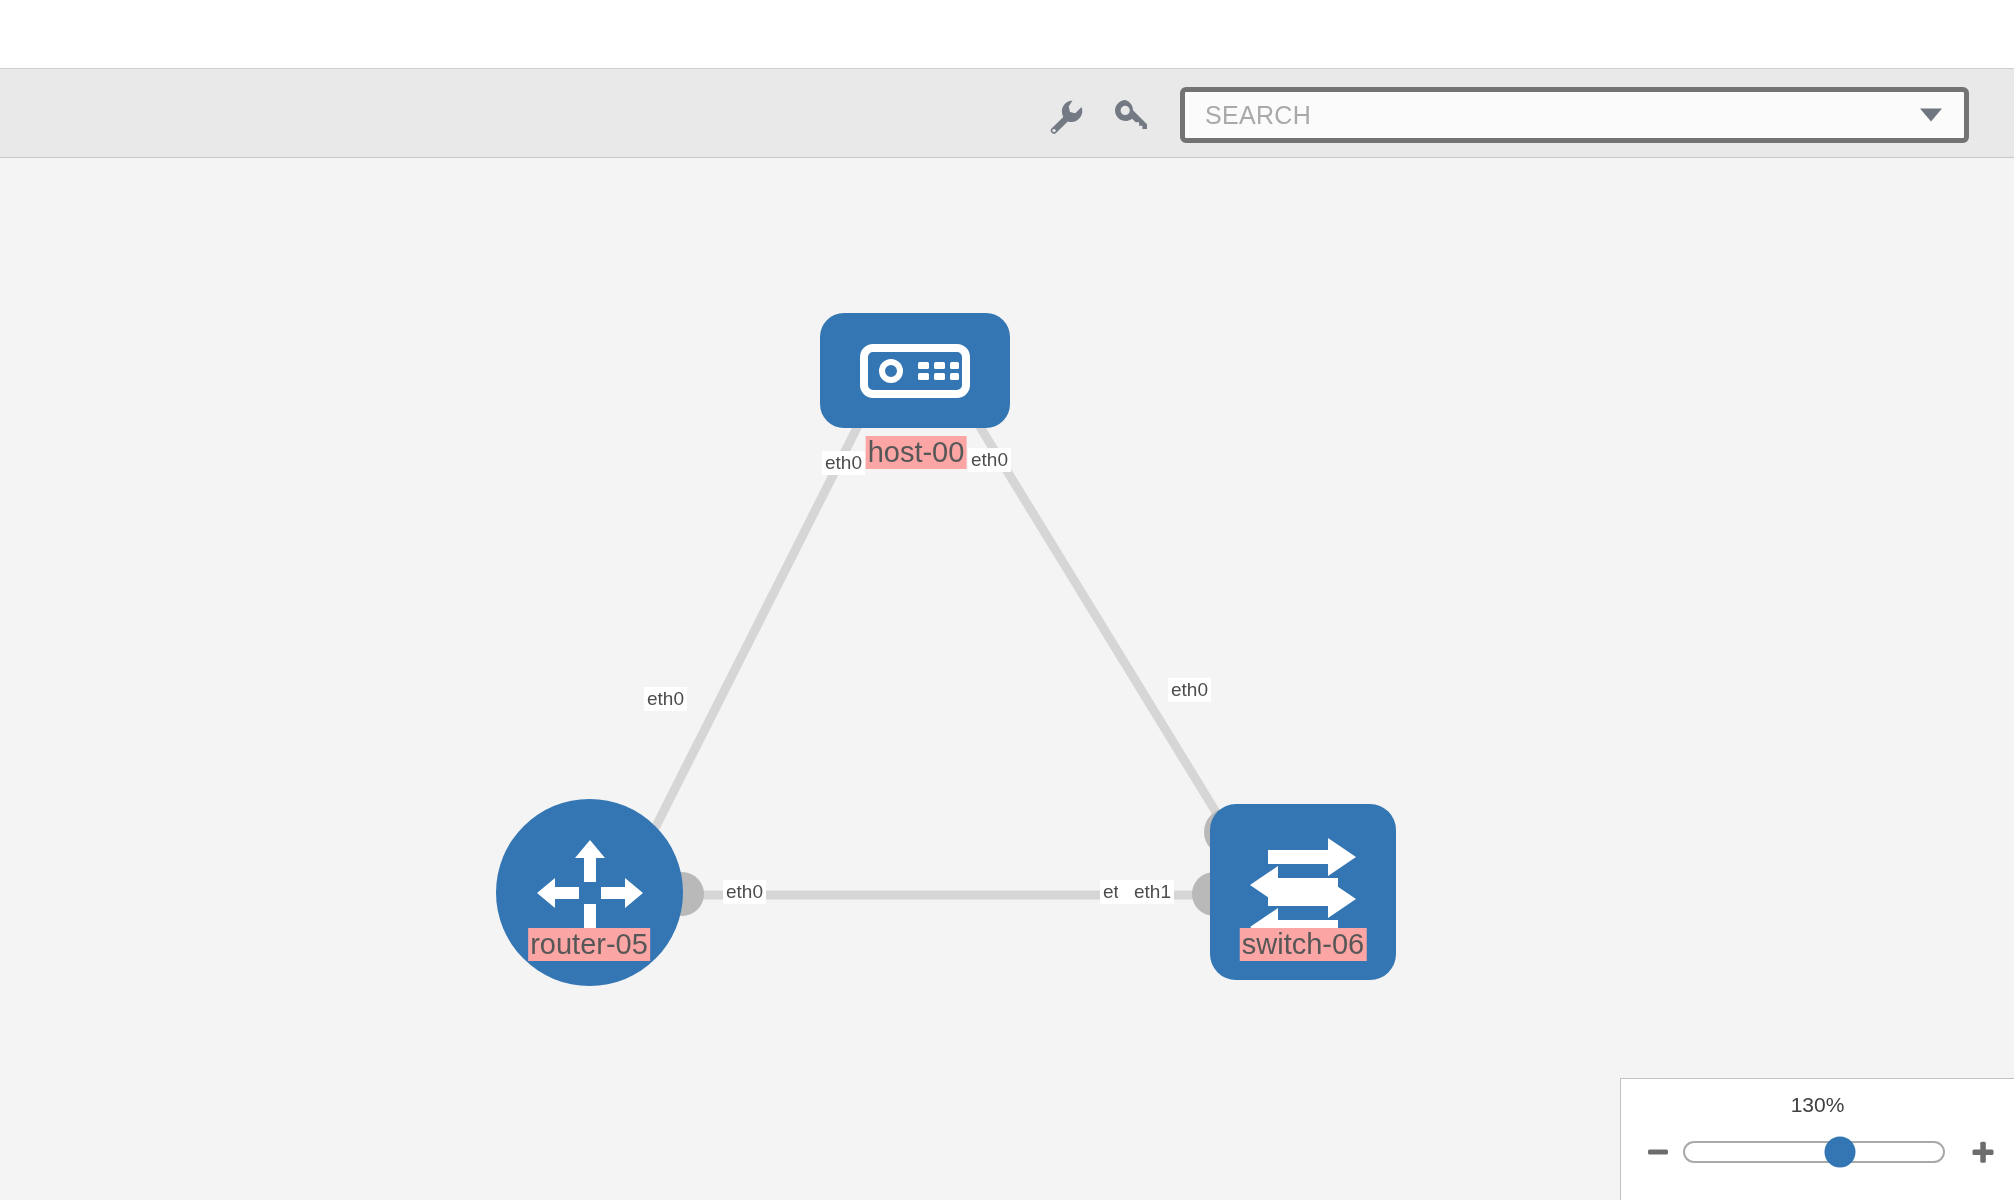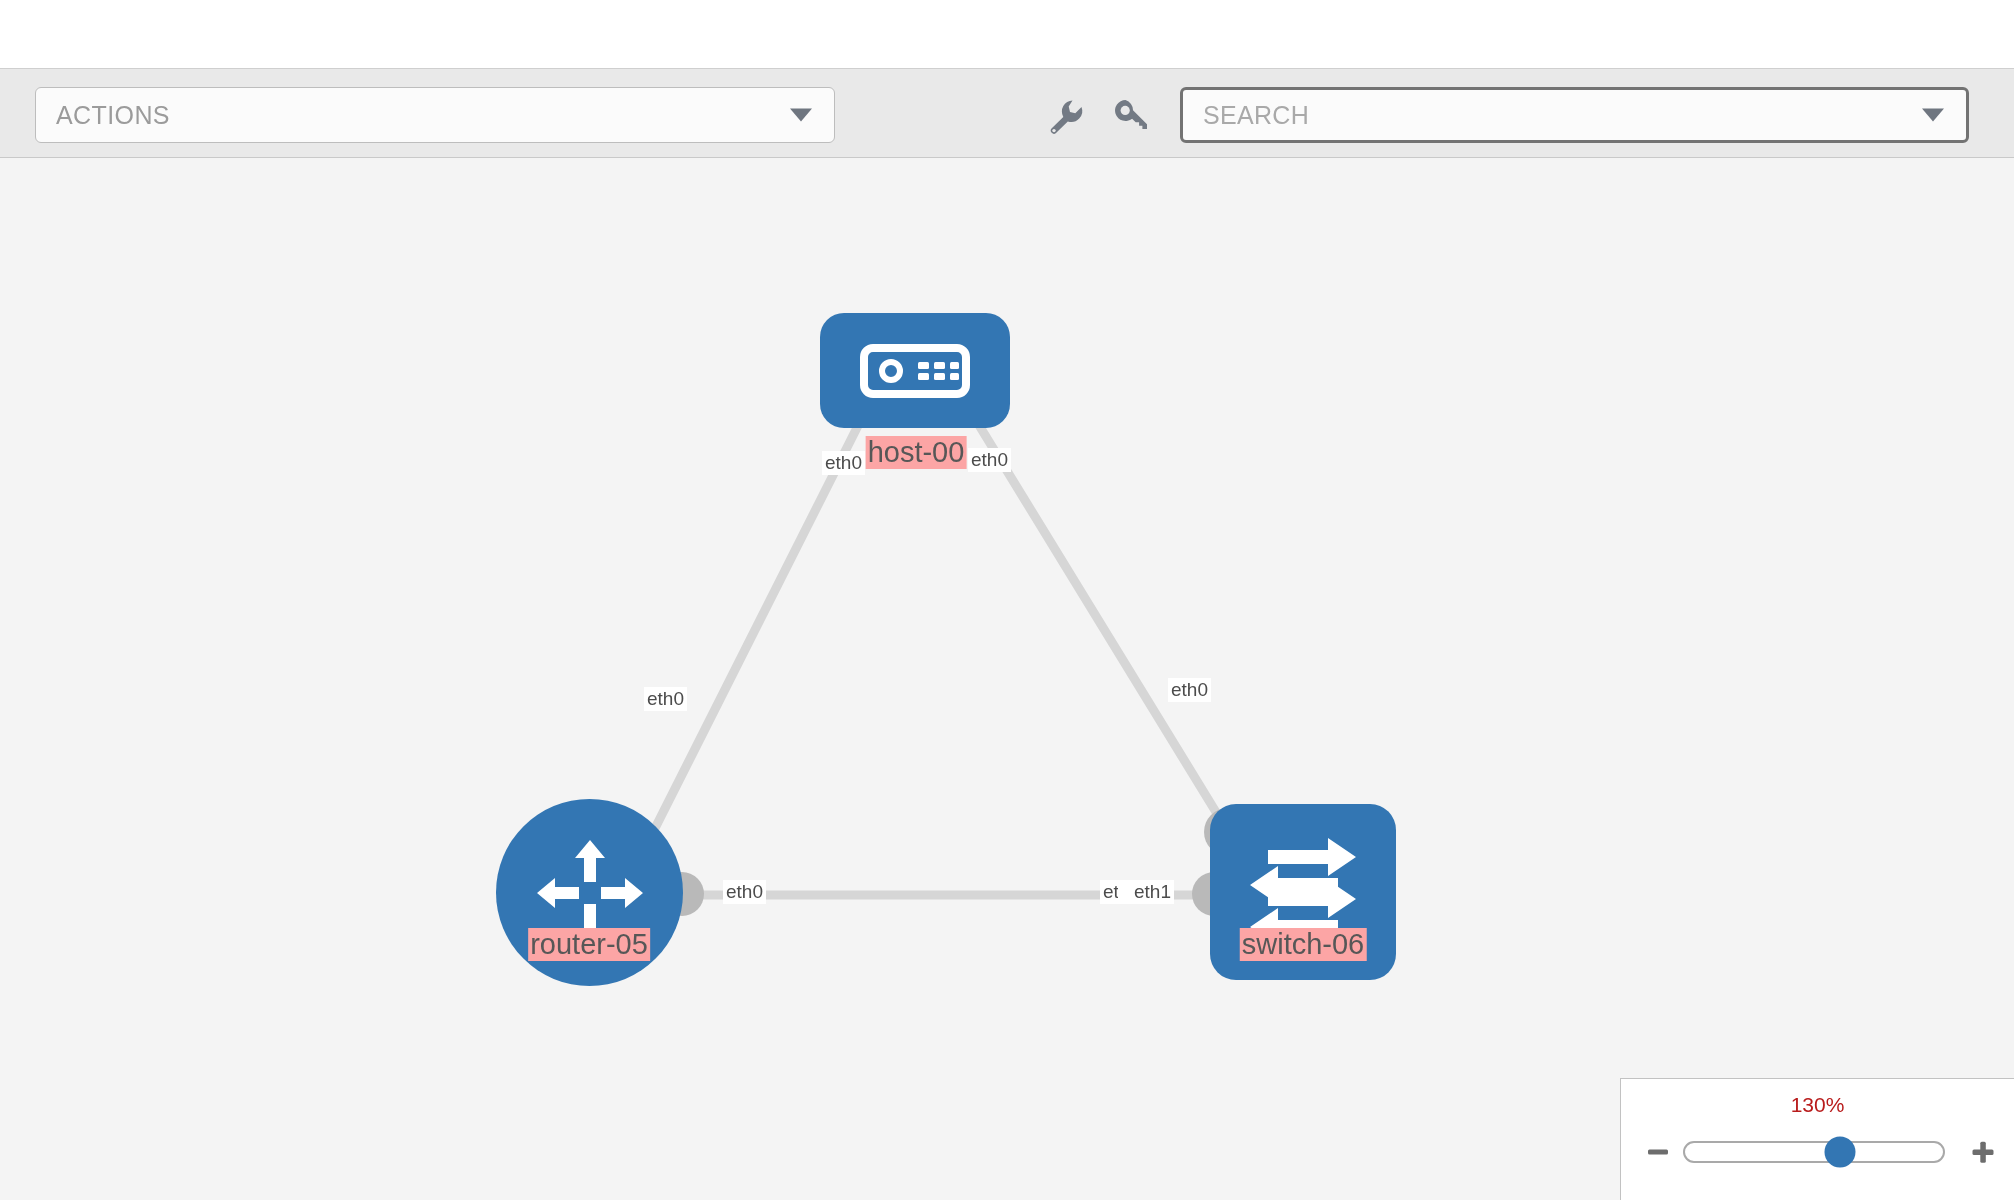--- a/index.html
+++ b/index.html
@@ -65,21 +65,21 @@
     display: flex; align-items: center; justify-content: center;
     cursor: pointer;
   }
   .tool-icon.wrench { left: 1040px; }
   .tool-icon.key    { left: 1108px; }
 
   .search-box {
     position: absolute; left: 1180px; top: 18px;
     width: 789px; height: 56px;
     background: #fbfbfb;
-    border: 3px solid #737373;
+    border: 5px solid #737373;
     border-radius: 6px;
     cursor: text;
   }
   .search-box .ph {
     position: absolute; left: 20px; top: 50%; transform: translateY(-50%);
     font-size: 25px; color: #a9a9a9; letter-spacing: .3px;
     font-family: "Liberation Sans Narrow", "Liberation Sans", sans-serif;
   }
 
   
@@ -121,21 +121,21 @@
   
   .zoom-panel {
     position: absolute; left: 1620px; top: 1078px;
     width: 394px; height: 122px;
     background: #ffffff;
     border-top: 1px solid #c2c2c2;
     border-left: 1px solid #c2c2c2;
   }
   .zoom-value {
     position: absolute; top: 14px; left: 0; width: 100%;
-    text-align: center; font-size: 21px; color: #b91c1c;
+    text-align: center; font-size: 21px; color: #404040;
     font-family: "Liberation Sans Narrow", "Liberation Sans", sans-serif;
   }
   .zoom-minus, .zoom-plus {
     position: absolute; top: 56px;
     display: flex; align-items: center; justify-content: center;
     width: 34px; height: 34px; cursor: pointer;
   }
   .zoom-minus { left: 20px; }
   .zoom-plus  { right: 14px; }
   .zoom-slider {
@@ -152,24 +152,20 @@
   }
 </style>
 </head>
 <body>
 
 <div id="app">
 
 
   <div class="toolbar">
 
-    <div class="actions-select">
-      <span class="label">ACTIONS</span>
-      <span class="caret"></span>
-    </div>
 
     <div class="tool-icon wrench">
       <svg width="42" height="42" viewBox="0 0 42 42" aria-hidden="true">
         <g fill="#737a84">
           <path d="M29.5 6.5 a11 11 0 0 0 -9.2 16.4 L8.5 34.6 a3.2 3.2 0 0 0 4.5 4.5 L24.8 27.4 A11 11 0 0 0 38.5 13 l-6.2 6.2 -5.3 -1.3 -1.3 -5.3 Z"></path>
           <circle cx="11" cy="36.6" r="1.7" fill="#e9e9e9"></circle>
         </g>
       </svg>
     </div>
 

